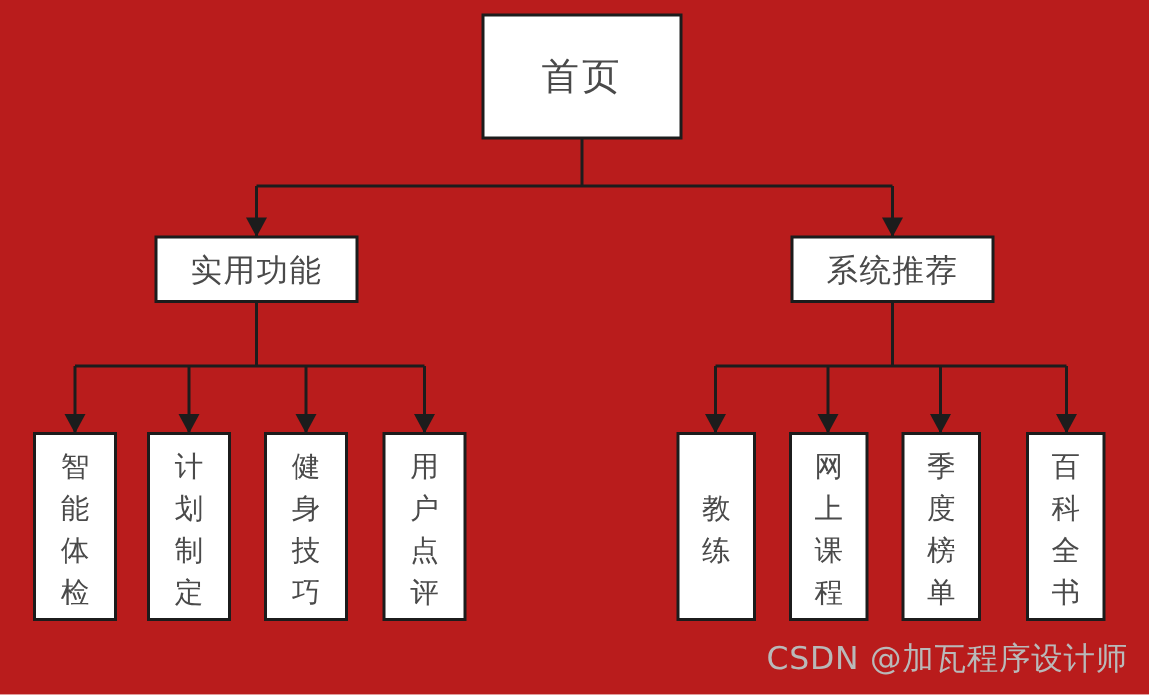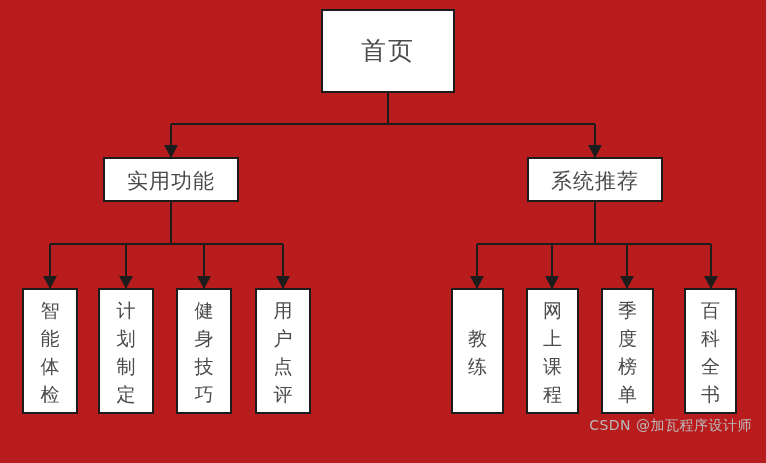--- a/index.html
+++ b/index.html
@@ -51,23 +51,23 @@
   .label-root {
     font-size: 25px;
     letter-spacing: 2px;
   }
   .label-v {
     font-size: 19px;
   }
   .watermark {
     position: absolute;
     right: 14px;
-    bottom: 28px;
+    bottom: 10px;
     font-family: "DejaVu Sans", "Liberation Sans", sans-serif;
-    font-size: 14px;
+    font-size: 21px;
     color: #b9b9b9;
     letter-spacing: 0.5px;
     white-space: nowrap;
   }
 </style>
 </head>
 <body>
 
 <div id="canvas">
 

